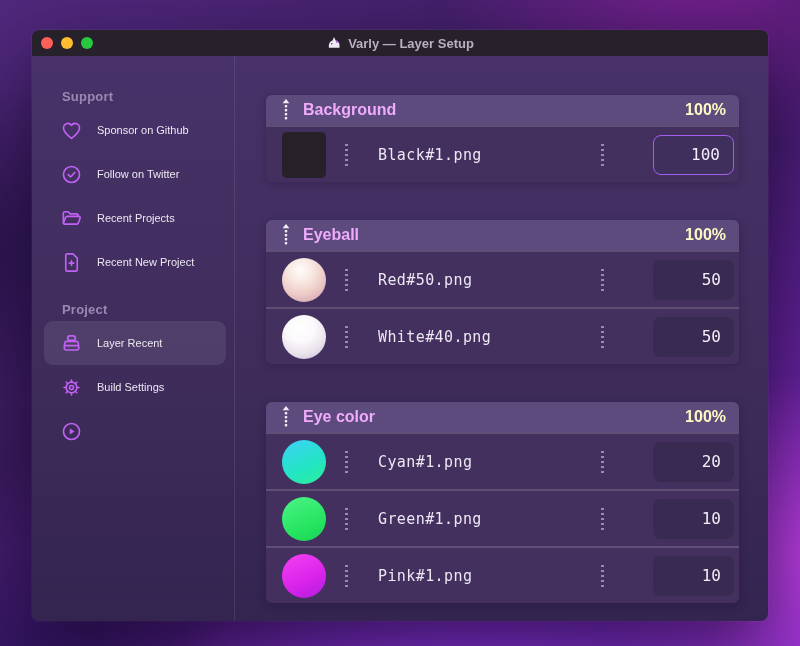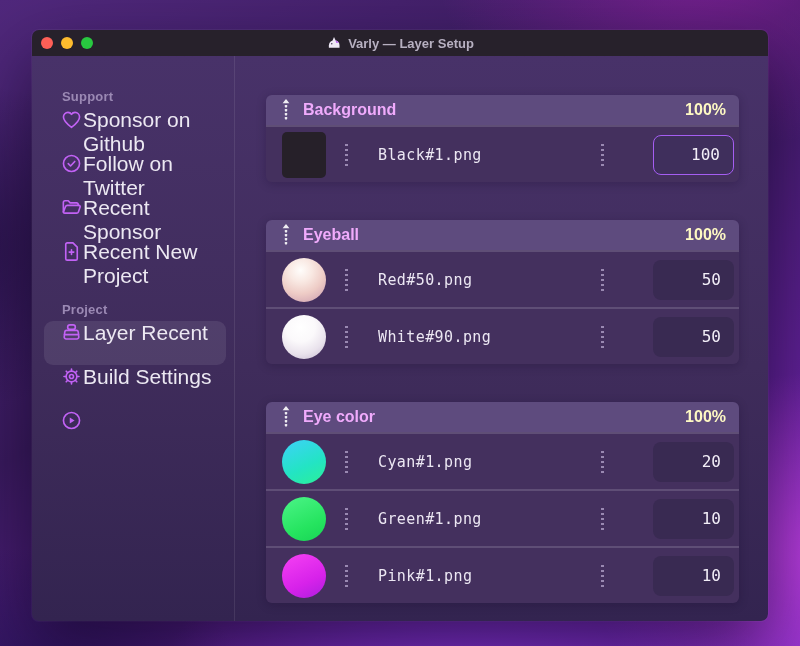--- a/index.html
+++ b/index.html
@@ -27,22 +27,22 @@
   .win-title svg{display:block}
   
   .wbody{display:flex;height:565px;
     background:linear-gradient(180deg,#483269 0%,#3f2c5b 55%,#332450 100%);}
   
   .sidebar{width:203px;flex-shrink:0;border-right:1px solid rgba(255,255,255,.09);
     padding:33px 8px 0 12px;box-sizing:border-box;}
   .section-label{color:#9b89b4;font-size:13px;font-weight:700;margin:0 0 4px 18px;letter-spacing:.2px;}
   .side-section{margin:0;}
   .side-section + .side-section .section-label{margin-top:18px;}
-  .side-item{display:flex;align-items:flex-start;height:44px;
-    padding:0 8px 0 16px;border-radius:9px;color:#ece8f2;font-size:21px;cursor:pointer;}
+  .side-item{display:flex;align-items:center;gap:14px;height:44px;
+    padding:0 8px 0 16px;border-radius:9px;color:#ece8f2;font-size:11px;cursor:pointer;}
   .side-item.selected{background:rgba(255,255,255,.085);}
   .side-item svg{width:23px;height:23px;flex-shrink:0;stroke:#c262f5;fill:none;
     stroke-width:1.7;stroke-linecap:round;stroke-linejoin:round;}
   .side-item .fillacc{fill:#c262f5;stroke:none;}
   
   .main{flex:1;padding:39px 28px 0 31px;box-sizing:border-box;overflow:hidden;}
   .card{width:473px;margin-bottom:38px;border-radius:6px;overflow:hidden;
     box-shadow:0 2px 10px rgba(18,6,40,.25);}
   .card-header{height:30px;background:#5e4b7e;display:flex;align-items:center;
     padding:0 13px 0 15px;}
@@ -112,21 +112,21 @@
           <span>Follow on Twitter</span>
         </div>
       </div>
 
       <div class="side-section">
         <div class="side-item">
           <svg viewBox="0 0 24 24">
             <path d="M3.5 16.8 V6.8 C3.5 5.8 4.3 5 5.3 5 H8.6 L10.6 7.2 H17.2 C18.2 7.2 19 8 19 9 V9.8"></path>
             <path d="M3.5 16.8 L5.8 11 C6.1 10.3 6.7 9.8 7.5 9.8 H19.8 C20.7 9.8 21.3 10.7 21 11.5 L19.2 16.6 C18.9 17.4 18.2 17.9 17.4 17.9 H4.9 C4.1 17.9 3.5 17.5 3.5 16.8 Z"></path>
           </svg>
-          <span>Recent Sponsor</span>
+          <span>Recent Projects</span>
         </div>
         <div class="side-item">
           <svg viewBox="0 0 24 24">
             <path d="M6 4.5 C6 3.7 6.7 3 7.5 3 H13.5 L18 7.5 V19.5 C18 20.3 17.3 21 16.5 21 H7.5 C6.7 21 6 20.3 6 19.5 Z"></path>
             <path d="M12 10.2 V15 M9.6 12.6 H14.4"></path>
           </svg>
           <span>Recent New Project</span>
         </div>
       </div>
 
@@ -202,21 +202,21 @@
           <div class="thumb" data-swatch="pearl-red"></div>
           <span class="dot-sep"></span>
           <span class="file-name">Red#50.png</span>
           <span class="spacer"></span>
           <span class="dot-sep right"></span>
           <input class="value-input" type="text" value="50" style="">
         </div>
         <div class="layer-row">
           <div class="thumb" data-swatch="pearl-white"></div>
           <span class="dot-sep"></span>
-          <span class="file-name">White#90.png</span>
+          <span class="file-name">White#40.png</span>
           <span class="spacer"></span>
           <span class="dot-sep right"></span>
           <input class="value-input" type="text" value="50" style="">
         </div>
       </section>
 
       <section class="card">
         <div class="card-header">
           <span class="drag-handle">
             <svg width="10" height="24" viewBox="0 0 10 24" fill="rgba(255,255,255,.9)">

